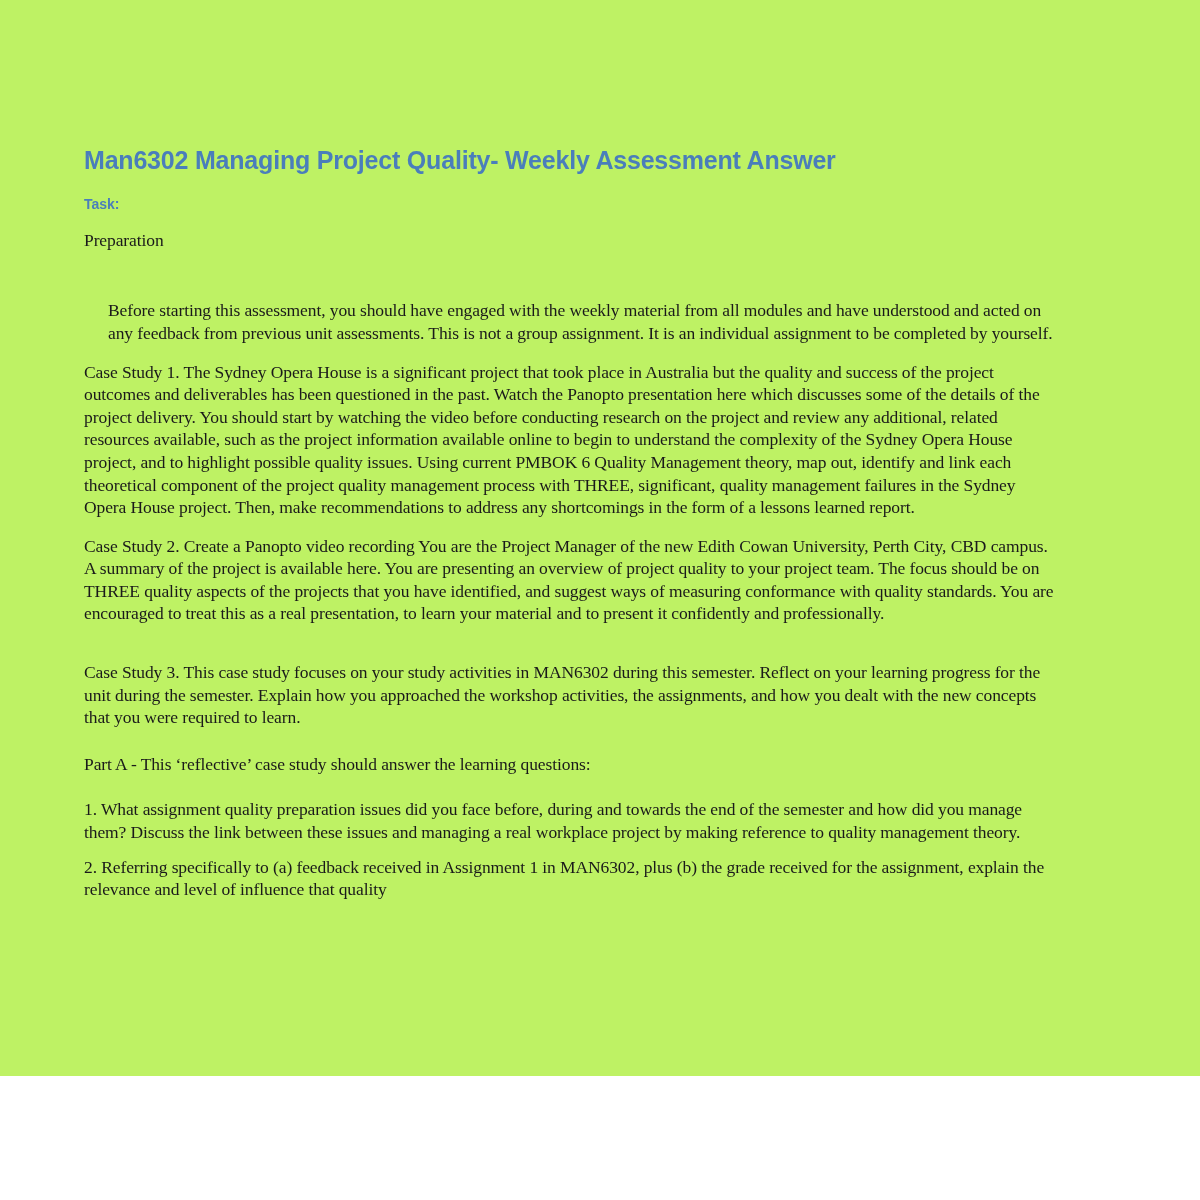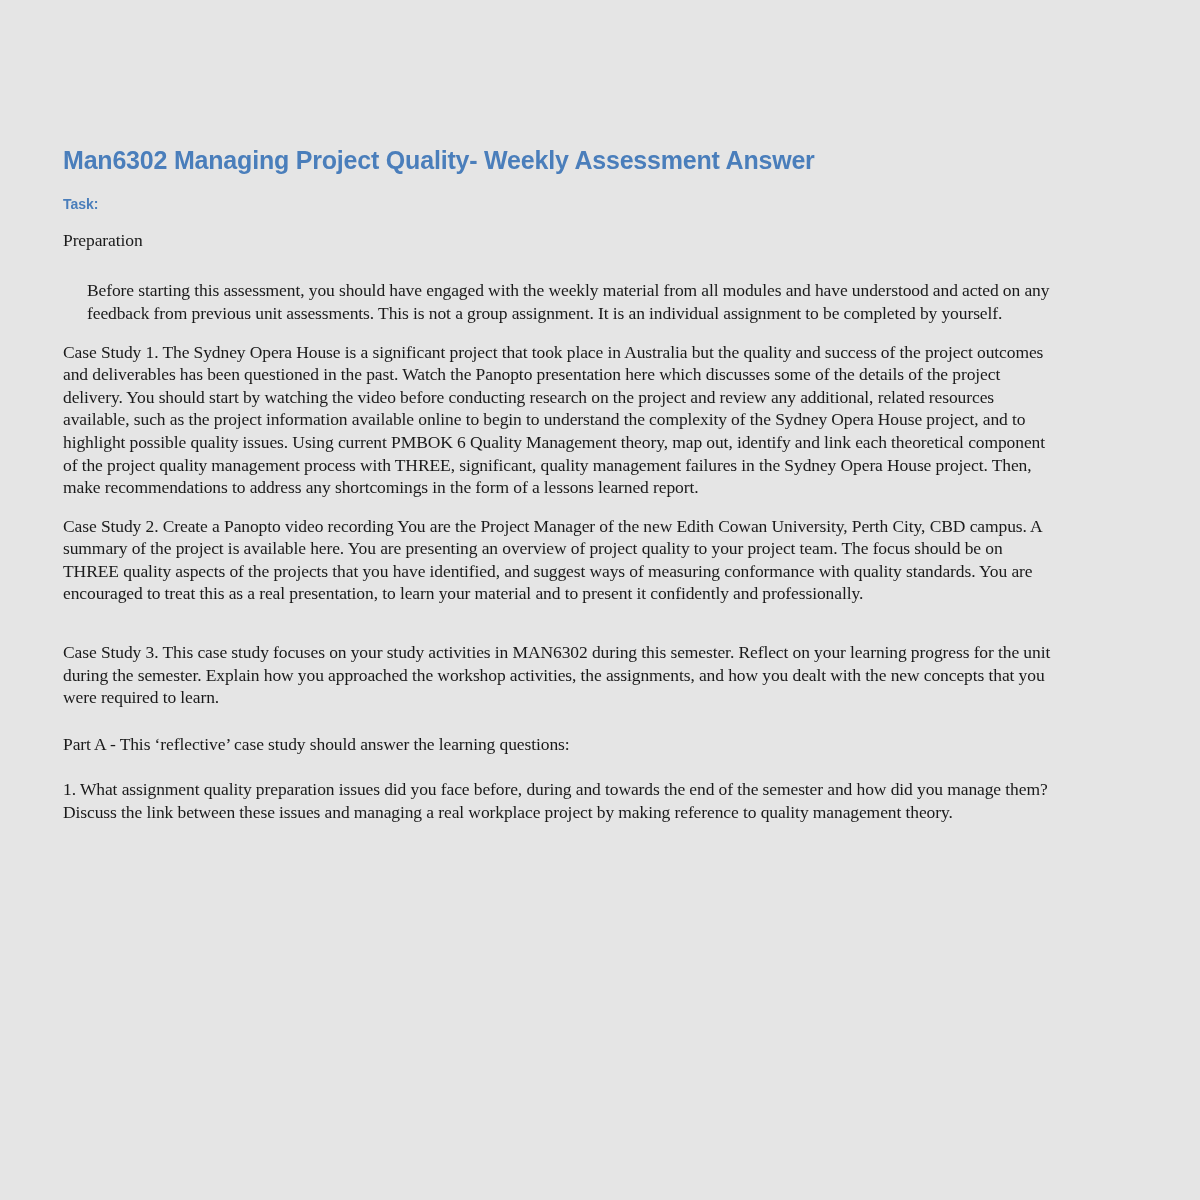--- a/index.html
+++ b/index.html
@@ -6,23 +6,23 @@
     margin: 0;
     padding: 0;
     background: #ffffff;
     width: 1200px;
     height: 1200px;
     overflow: hidden;
   }
   .page {
     box-sizing: border-box;
     width: 1200px;
-    height: 1200px;
-    background: #e5e5e5;
-    padding: 146px 140px 0 63px;
+    height: 1076px;
+    background: #bef264;
+    padding: 146px 140px 0 84px;
   }
   .doc-title {
     font-family: "Liberation Sans", sans-serif;
     font-weight: bold;
     font-size: 25px;
     line-height: 1.15;
     color: #4a7ebb;
     margin: 0 0 21px 0;
     letter-spacing: -0.2px;
   }
@@ -42,21 +42,21 @@
   }
   .body-text {
     font-family: "Liberation Serif", serif;
     font-size: 17.5px;
     line-height: 22.6px;
     color: #1a1a1a;
     margin: 0 0 16px 0;
     letter-spacing: -0.1px;
   }
   .task-value {
-    margin-bottom: 28px;
+    margin-bottom: 48px;
   }
   .intro-para {
     margin-bottom: 16px;
     margin-left: 24px;
   }
   .case-study-2 {
     margin-bottom: 36px;
   }
   .case-study-3 {
     margin-bottom: 24px;
@@ -88,14 +88,15 @@
   <p class="body-text case-study-1">Case Study 1. The Sydney Opera House is a significant project that took place in Australia but the quality and success of the project outcomes and deliverables has been questioned in the past. Watch the Panopto presentation here which discusses some of the details of the project delivery. You should start by watching the video before conducting research on the project and review any additional, related resources available, such as the project information available online to begin to understand the complexity of the Sydney Opera House project, and to highlight possible quality issues. Using current PMBOK 6 Quality Management theory, map out, identify and link each theoretical component of the project quality management process with THREE, significant, quality management failures in the Sydney Opera House project. Then, make recommendations to address any shortcomings in the form of a lessons learned report.</p>
 
   <p class="body-text case-study-2">Case Study 2. Create a Panopto video recording You are the Project Manager of the new Edith Cowan University, Perth City, CBD campus. A summary of the project is available here. You are presenting an overview of project quality to your project team. The focus should be on THREE quality aspects of the projects that you have identified, and suggest ways of measuring conformance with quality standards. You are encouraged to treat this as a real presentation, to learn your material and to present it confidently and professionally.</p>
 
   <p class="body-text case-study-3">Case Study 3. This case study focuses on your study activities in MAN6302 during this semester. Reflect on your learning progress for the unit during the semester. Explain how you approached the workshop activities, the assignments, and how you dealt with the new concepts that you were required to learn.</p>
 
   <p class="body-text part-a">Part A - This ‘reflective’ case study should answer the learning questions:</p>
 
   <p class="body-text question-1">1. What assignment quality preparation issues did you face before, during and towards the end of the semester and how did you manage them? Discuss the link between these issues and managing a real workplace project by making reference to quality management theory.</p>
 
+  <p class="body-text question-2">2. Referring specifically to (a) feedback received in Assignment 1 in MAN6302, plus (b) the grade received for the assignment, explain the relevance and level of influence that quality</p>
 
 </div>
 
 </body></html>

